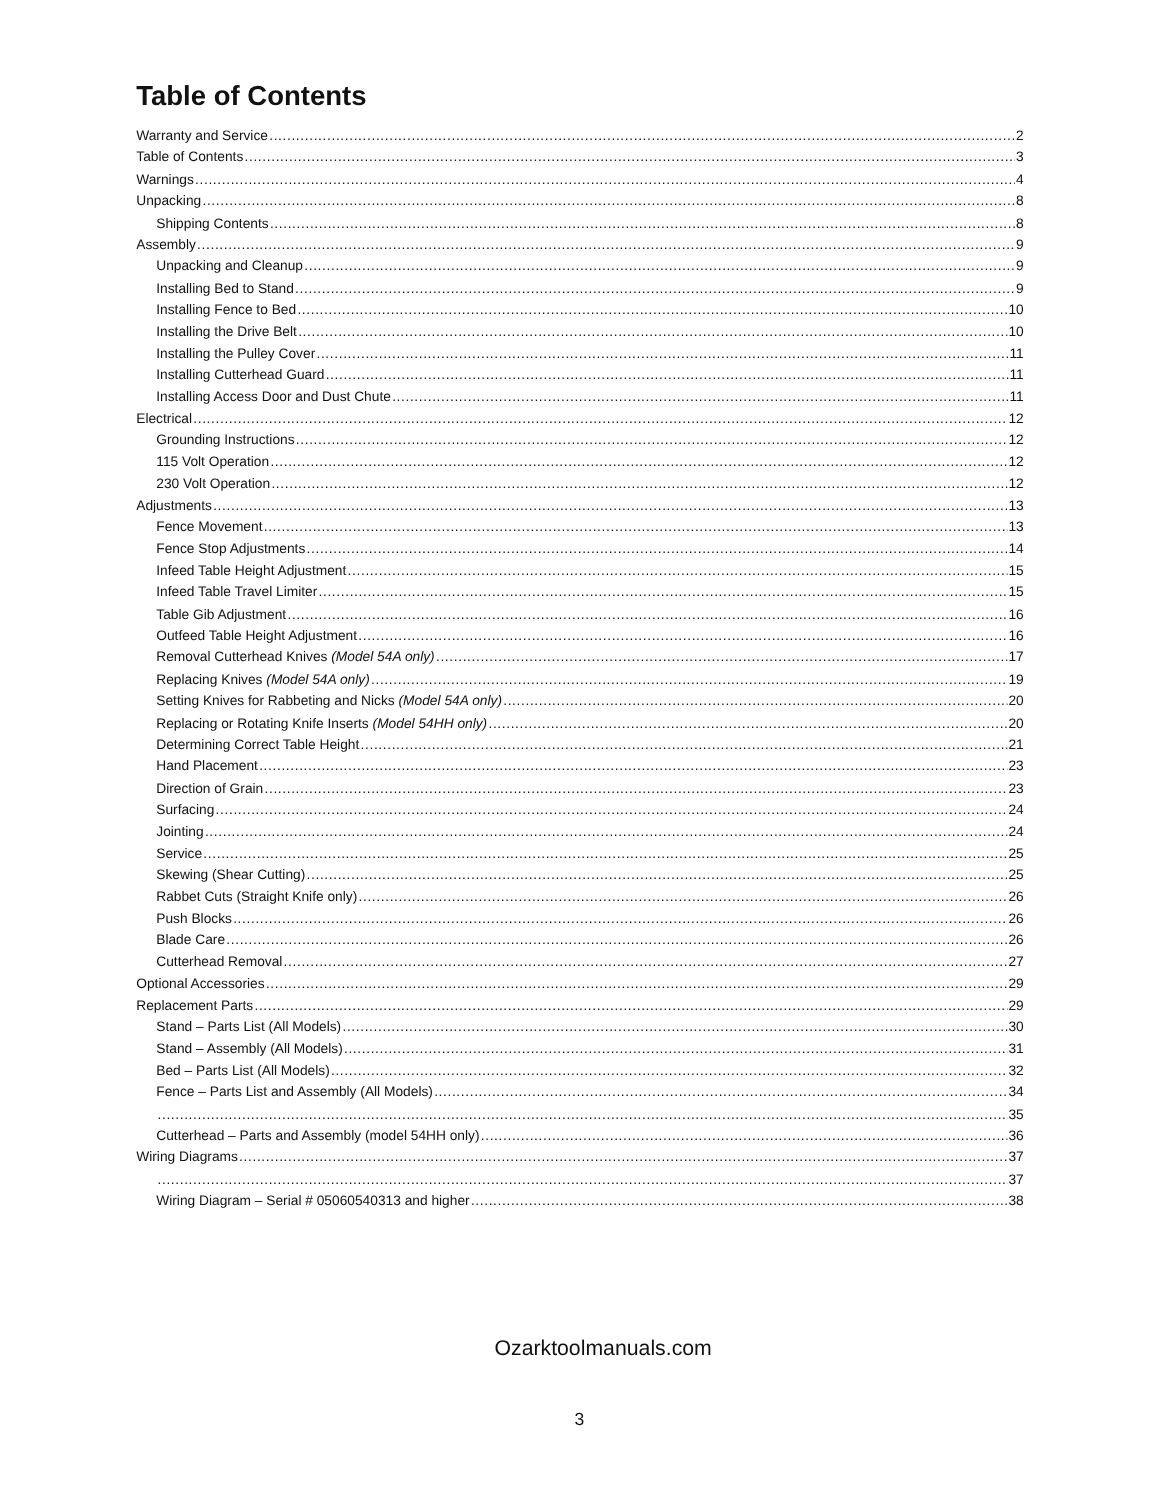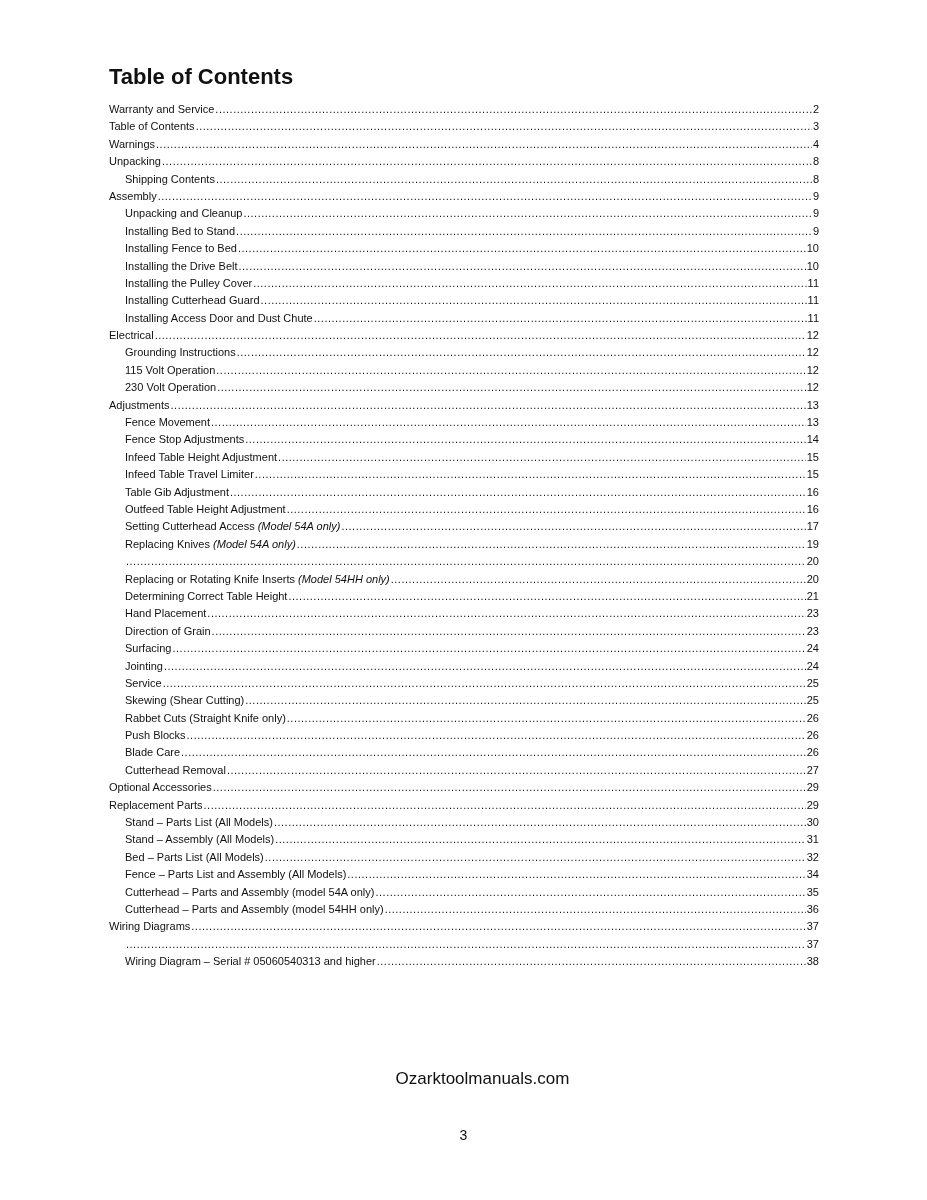--- a/index.html
+++ b/index.html
@@ -136,30 +136,31 @@
       <span class="label"><span>Table Gib Adjustment</span><i></i></span>
       <span class="dots"></span>
       <span class="page">16</span>
     </div>
     <div class="row sub">
       <span class="label"><span>Outfeed Table Height Adjustment</span><i></i></span>
       <span class="dots"></span>
       <span class="page">16</span>
     </div>
     <div class="row sub">
-      <span class="label"><span>Setting Cutterhead Access </span><i>(Model 54A only)</i></span>
+      <span class="label"><span>Removal Cutterhead Knives </span><i>(Model 54A only)</i></span>
       <span class="dots"></span>
       <span class="page">17</span>
     </div>
     <div class="row sub">
       <span class="label"><span>Replacing Knives </span><i>(Model 54A only)</i></span>
       <span class="dots"></span>
       <span class="page">19</span>
     </div>
     <div class="row sub">
+      <span class="label"><span>Setting Knives for Rabbeting and Nicks </span><i>(Model 54A only)</i></span>
       <span class="dots"></span>
       <span class="page">20</span>
     </div>
     <div class="row sub">
       <span class="label"><span>Replacing or Rotating Knife Inserts </span><i>(Model 54HH only)</i></span>
       <span class="dots"></span>
       <span class="page">20</span>
     </div>
     <div class="row sub">
       <span class="label"><span>Determining Correct Table Height</span><i></i></span>
@@ -240,21 +241,20 @@
       <span class="label"><span>Bed – Parts List (All Models)</span><i></i></span>
       <span class="dots"></span>
       <span class="page">32</span>
     </div>
     <div class="row sub">
       <span class="label"><span>Fence – Parts List and Assembly (All Models)</span><i></i></span>
       <span class="dots"></span>
       <span class="page">34</span>
     </div>
     <div class="row sub">
-      <span class="label"><span>Cutterhead – Parts and Assembly (model 54A only)</span><i></i></span>
       <span class="dots"></span>
       <span class="page">35</span>
     </div>
     <div class="row sub">
       <span class="label"><span>Cutterhead – Parts and Assembly (model 54HH only)</span><i></i></span>
       <span class="dots"></span>
       <span class="page">36</span>
     </div>
     <div class="row">
       <span class="label"><span>Wiring Diagrams</span><i></i></span>

